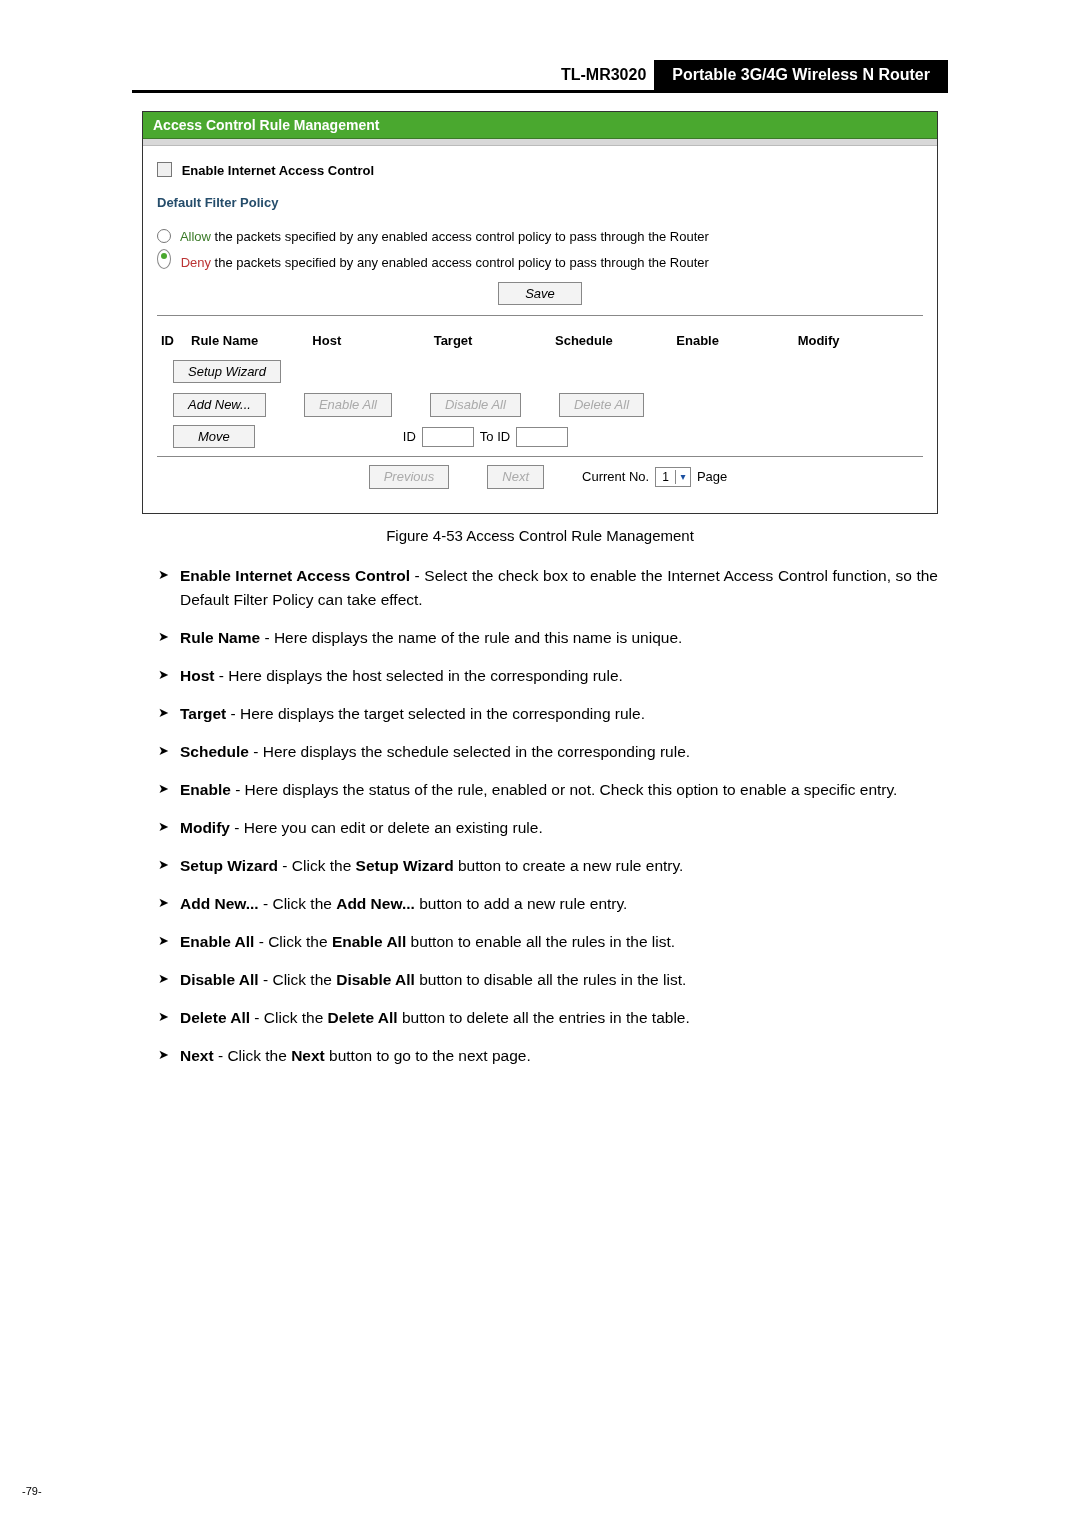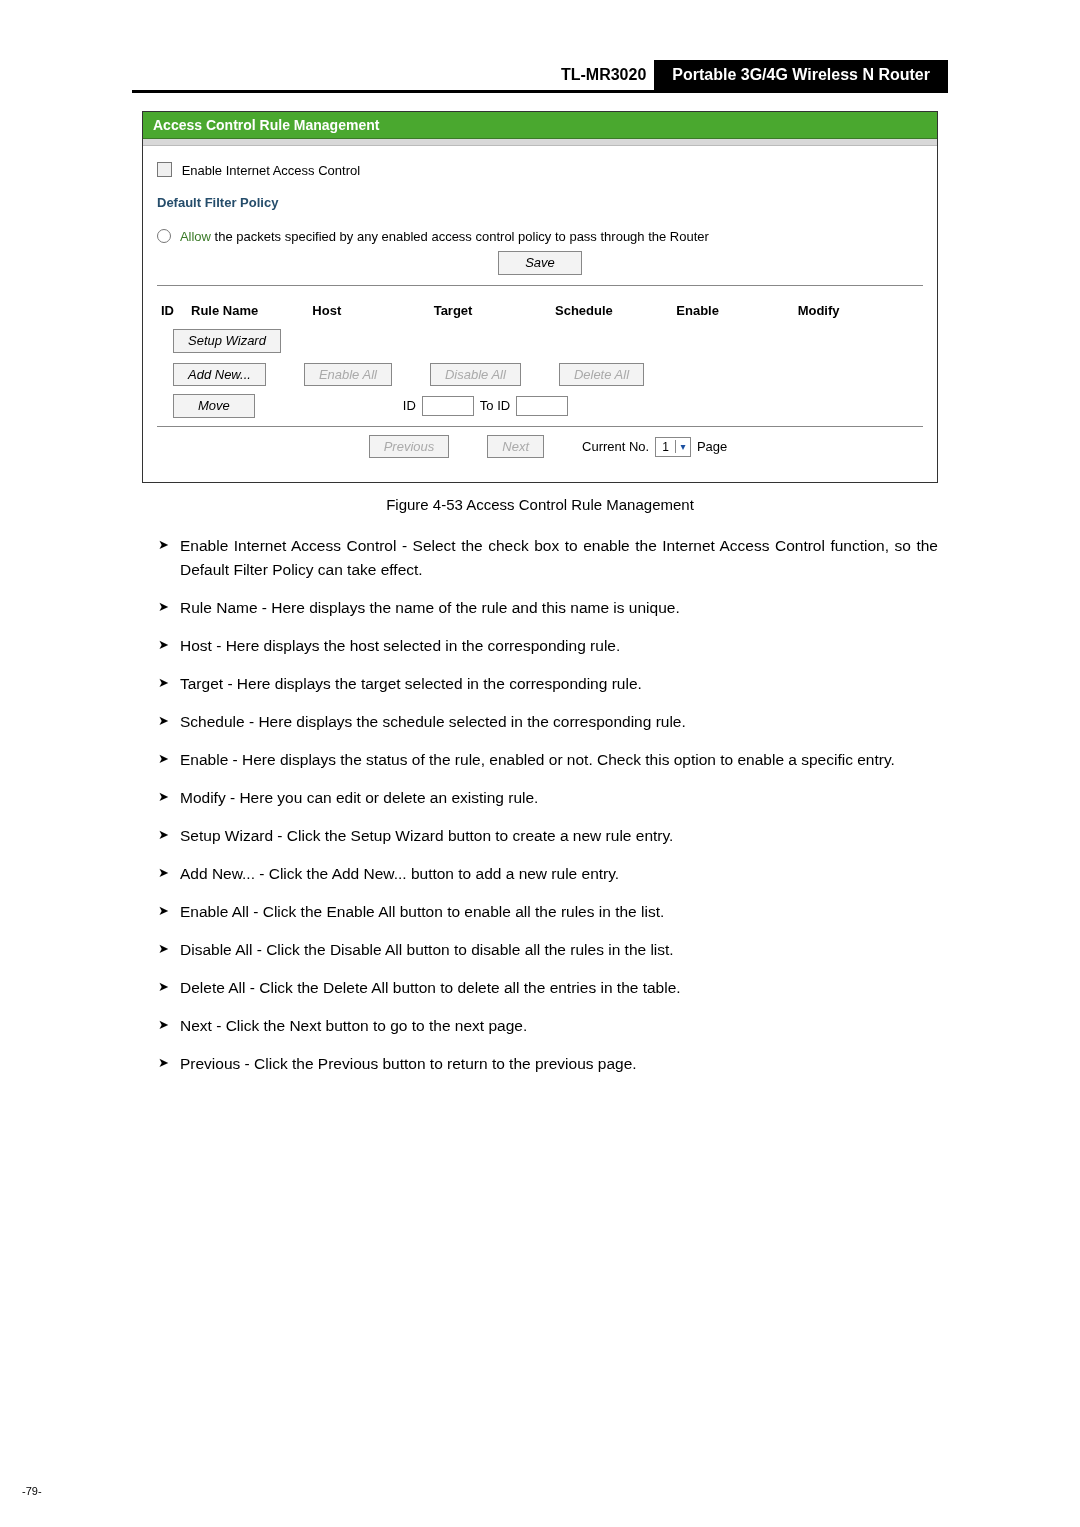--- a/index.html
+++ b/index.html
@@ -74,21 +74,21 @@
   .hr { border-top:1px solid #888; margin:8px 0; }
   .rowflex { display:flex; align-items:center; gap:6px; margin:8px 0;}
   .sm-input { display:inline-block; width:50px; height:18px; border:1px solid #888; background:#fff;}
   .sel { display:inline-flex; align-items:center; border:1px solid #888; background:#fff; height:18px;}
   .sel span.v { padding:0 6px; font-size:12px;}
   .sel span.arrow { border-left:1px solid #888; width:14px; text-align:center; font-size:10px; color:#1a4fa0;}
   .caption { text-align:center; margin:12px 0 18px 0; font-size:15px;}
   ul.bullets { list-style:none; padding:0 10px 0 26px; margin:0;}
   ul.bullets > li { position:relative; padding:0 0 14px 22px; text-align:justify; font-size:15.5px; line-height:1.55;}
   ul.bullets > li::before { content:"➤"; position:absolute; left:0; top:1px; font-size:13px;}
-  .b { font-weight:normal; }
+  .b { font-weight:bold; }
   .pageno { position:absolute; bottom:28px; left:0; right:0; text-align:left; font-size:11px;}
 </style>
 </head>
 <body>
 
 <div class="page">
 
   <div class="hdr-line">
     <div class="hdr-left">TL-MR3020</div>
     <div class="hdr-right">Portable 3G/4G Wireless N Router</div>
@@ -102,20 +102,24 @@
       <div style="margin:6px 0 8px 0;">
         <span class="chk"></span>
         <span class="b">Enable Internet Access Control</span>
       </div>
 
       <div class="section-label">Default Filter Policy</div>
 
       <div style="margin:4px 0;">
         <span class="radio"></span>
         <span class="green">Allow</span><span> the packets specified by any enabled access control policy to pass through the Router</span>
+      </div>
+      <div style="margin:4px 0 10px 0;">
+        <span class="radio sel"></span>
+        <span class="red">Deny</span><span> the packets specified by any enabled access control policy to pass through the Router</span>
       </div>
 
       <div style="text-align:center; margin:6px 0 10px 0;">
         <span class="btn wide">Save</span>
       </div>
 
       <div class="hr"></div>
 
       <div class="tbl-hdr">
         <div style="flex:0 0 30px;">ID</div>
@@ -173,17 +177,16 @@
       <li><span class="b">Target</span> - Here displays the target selected in the corresponding rule.</li>
       <li><span class="b">Schedule</span> - Here displays the schedule selected in the corresponding rule.</li>
       <li><span class="b">Enable</span> - Here displays the status of the rule, enabled or not. Check this option to enable a specific entry.</li>
       <li><span class="b">Modify</span> - Here you can edit or delete an existing rule.</li>
       <li><span class="b">Setup Wizard</span> - Click the <span class="b">Setup Wizard</span> button to create a new rule entry.</li>
       <li><span class="b">Add New...  </span> - Click the <span class="b">Add New...</span> button to add a new rule entry.</li>
       <li><span class="b">Enable All</span> - Click the <span class="b">Enable All</span> button to enable all the rules in the list.</li>
       <li><span class="b">Disable All</span> - Click the <span class="b">Disable All</span> button to disable all the rules in the list.</li>
       <li><span class="b">Delete All</span> - Click the <span class="b">Delete All</span> button to delete all the entries in the table.</li>
       <li><span class="b">Next</span> - Click the <span class="b">Next</span> button to go to the next page.</li>
-      <li><span class="b">Previous</span> - Click the <span class="b">Previous</span> button to return to the previous page.</li>
     </ul>
 
   <div class="pageno">-79-</div>
 </div>
 
 </body></html>

